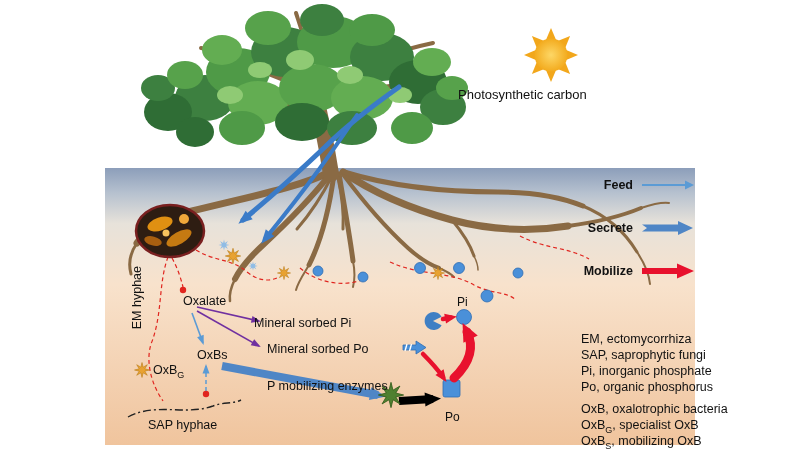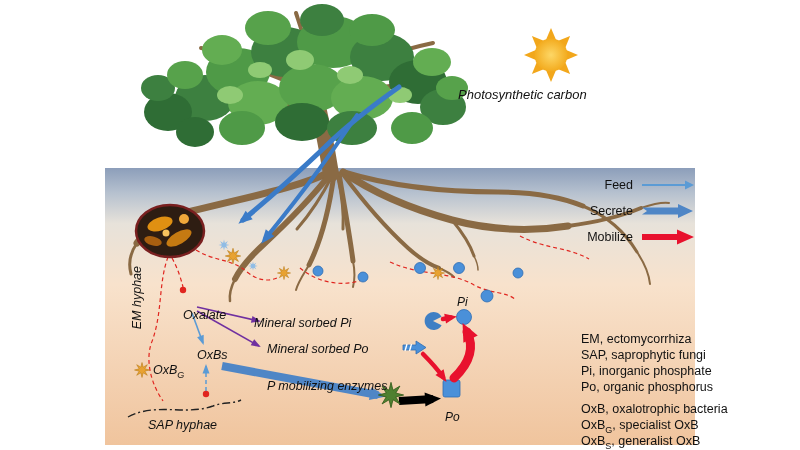--- a/index.html
+++ b/index.html
@@ -1,23 +1,23 @@
 <!DOCTYPE html>
 <html><head>
 <meta charset="utf-8">
 <style>
   html,body{margin:0;padding:0;background:#fff;}
   .canvas{position:relative;width:800px;height:450px;background:#fff;overflow:hidden;
           font-family:"Liberation Sans",sans-serif;color:#111;}
   svg.scene{position:absolute;left:0;top:0;}
-  .slabel{position:absolute;font-size:12.5px;white-space:nowrap;line-height:13px;font-style:italic;}
+  .slabel{position:absolute;font-size:12.5px;white-space:nowrap;line-height:13px;}
   .slabel.small{font-size:12px;}
   .vertical{writing-mode:vertical-rl;transform:rotate(180deg);}
   sub{font-size:9px;line-height:0;}
-  .legend{position:absolute;left:574px;top:174px;width:122px;display:flex;flex-direction:column;gap:5px;}
+  .legend{position:absolute;left:574px;top:174px;width:122px;display:flex;flex-direction:column;gap:22px;font-weight:bold;}
   .legend-row{display:flex;align-items:center;height:21px;}
   .legend-label{flex:1;text-align:right;font-size:12.5px;padding-right:7px;}
   .legend-glyph{flex:0 0 auto;}
   .defs-block{position:absolute;left:581px;top:331px;font-size:12.5px;line-height:16px;}
   .defs-group2{margin-top:6px;}
 </style>
 </head>
 <body>
 
 <div class="canvas">
@@ -207,21 +207,21 @@
       <path d="M443 319 L451 317.5" stroke-width="4.5" marker-end="url(#headRed)"></path>
       <path d="M423 354 C431 362 438 370 443 377" stroke-width="4.5" marker-end="url(#headRed)"></path>
     </g>
 
     <circle cx="183" cy="290" r="3.2" fill="#e0251f"></circle>
     <circle cx="206" cy="394" r="3.2" fill="#e0251f"></circle>
   </svg>
 
   <div class="slabel" style="left:458px;top:88px;font-size:13px">Photosynthetic carbon</div>
   <div class="slabel vertical" style="left:131px;top:266px">EM hyphae</div>
-  <div class="slabel" style="left:183px;top:309px">Oxalate</div>
+  <div class="slabel" style="left:183px;top:295px">Oxalate</div>
   <div class="slabel" style="left:254px;top:317px">Mineral sorbed Pi</div>
   <div class="slabel" style="left:267px;top:343px">Mineral sorbed Po</div>
   <div class="slabel" style="left:197px;top:349px">OxBs</div>
   <div class="slabel" style="left:153px;top:364px"><span>OxB</span><sub>G</sub></div>
   <div class="slabel" style="left:267px;top:380px">P mobilizing enzymes</div>
   <div class="slabel small" style="left:457px;top:296px">Pi</div>
   <div class="slabel small" style="left:445px;top:411px">Po</div>
   <div class="slabel" style="left:148px;top:419px">SAP hyphae</div>
 
   <div class="legend">
@@ -249,17 +249,17 @@
   <div class="defs-block">
     <div class="defs-group">
       <div class="def-line">EM, ectomycorrhiza</div>
       <div class="def-line">SAP, saprophytic fungi</div>
       <div class="def-line">Pi, inorganic phosphate</div>
       <div class="def-line">Po, organic phosphorus</div>
     </div>
     <div class="defs-group defs-group2">
       <div class="def-line"><span>OxB</span><sub></sub><span>, oxalotrophic bacteria</span></div>
       <div class="def-line"><span>OxB</span><sub>G</sub><span>, specialist OxB</span></div>
-      <div class="def-line"><span>OxB</span><sub>S</sub><span>, generalist OxB</span></div>
+      <div class="def-line"><span>OxB</span><sub>S</sub><span>, mobilizing OxB</span></div>
     </div>
   </div>
 
 </div>
 
 </body></html>

